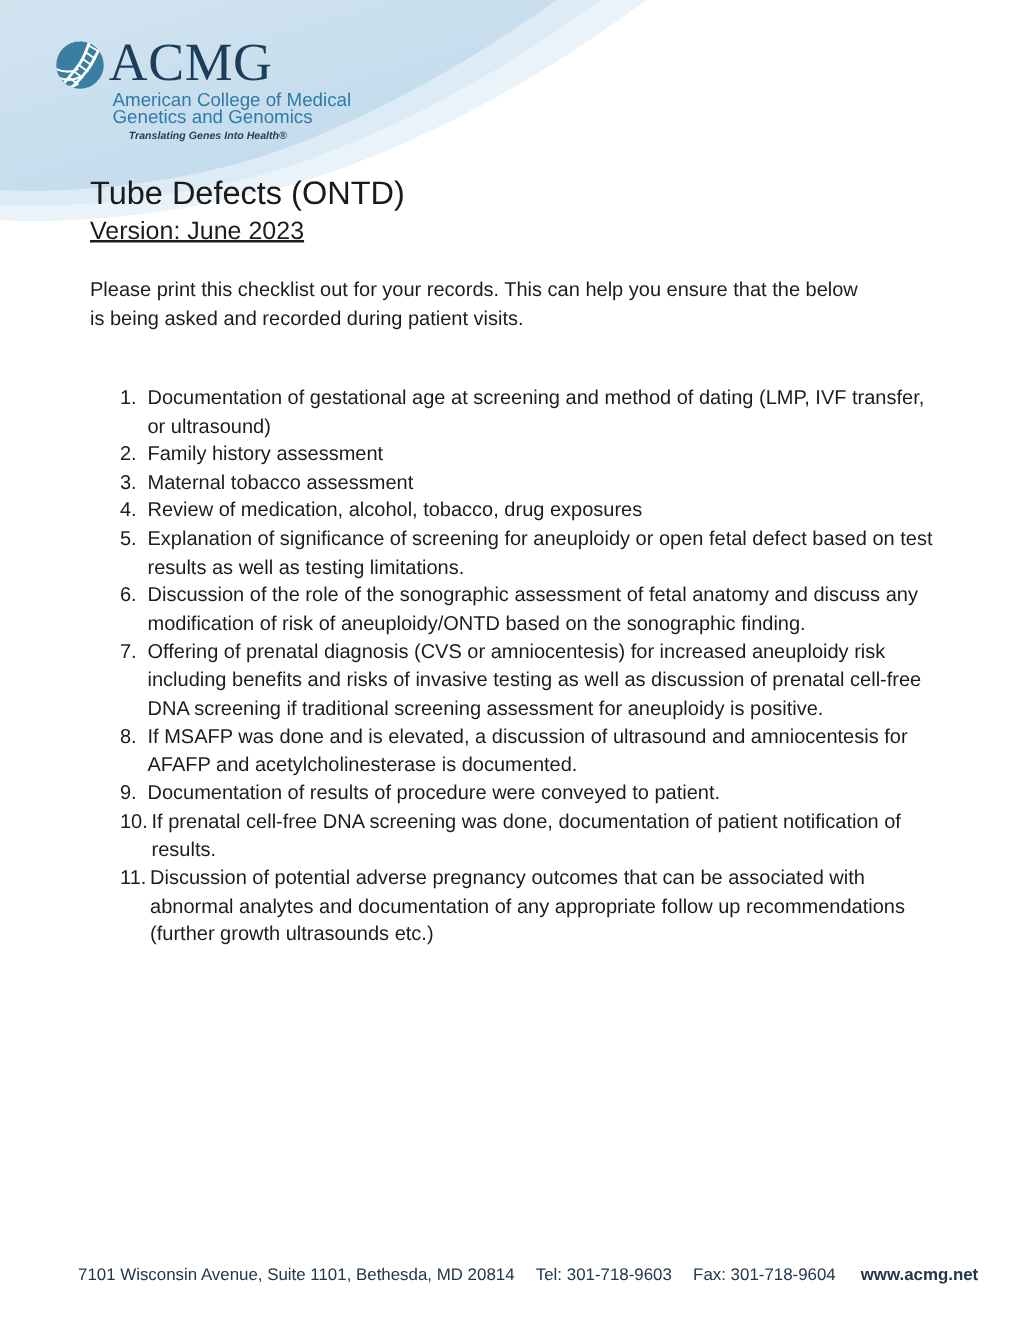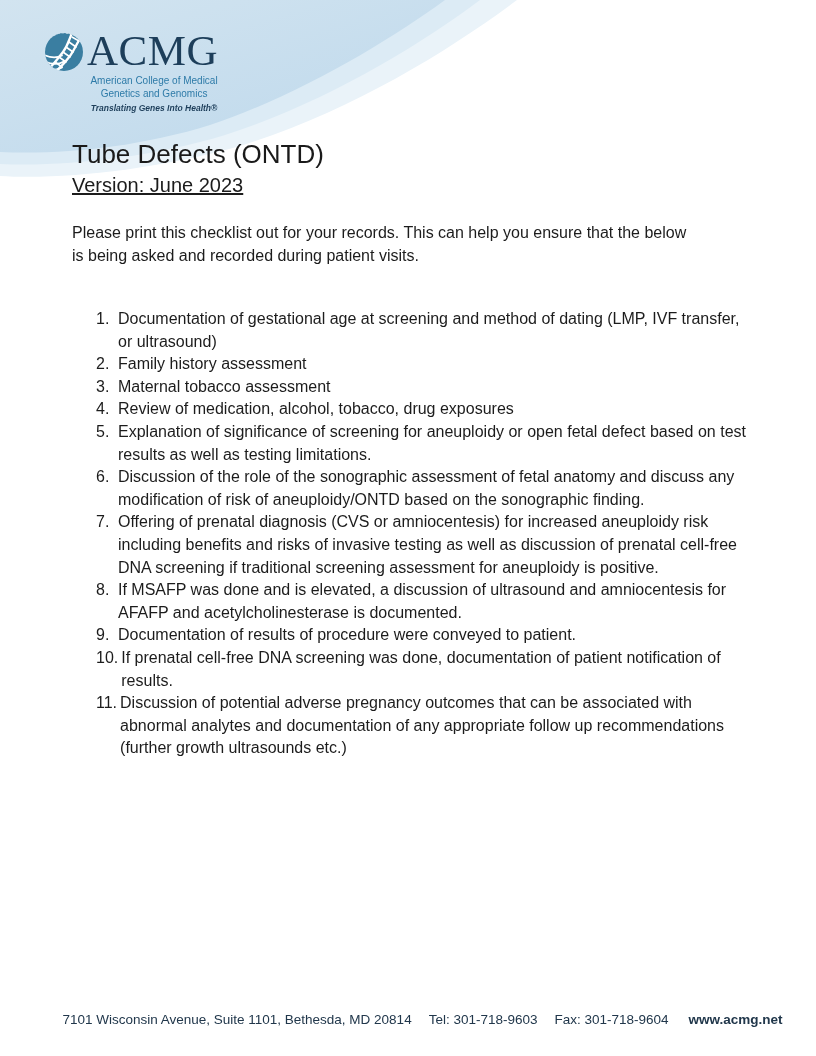--- a/index.html
+++ b/index.html
@@ -22,37 +22,37 @@
   .header-art{
     position:absolute;top:0;left:0;width:816px;height:210px;
     pointer-events:none;
   }
   
   .logo{
     position:absolute;top:29px;left:44px;
     display:flex;align-items:flex-start;
   }
   .logo-mark{width:40px;height:40px;margin-top:3px;}
-  .logo-textcol{margin-left:3px;text-align:center;}
+  .logo-textcol{margin-left:3px;}
   .logo-acronym{
     font-family:"Liberation Serif",serif;
     font-size:43px;line-height:44px;
     color:var(--brand-navy);
     letter-spacing:0.5px;
   }
   .logo-name{
-    font-size:10px;line-height:13px;
+    font-size:15px;line-height:13px;
     color:var(--subtitle-blue);
     margin-left:3px;margin-top:1px;
   }
   .logo-tagline{
     font-size:8.5px;line-height:10px;
     font-weight:bold;font-style:italic;
     color:var(--brand-navy);
-    margin-left:3px;margin-top:3px;
+    margin-left:16px;margin-top:3px;
   }
   
   .doc{
     position:absolute;top:138px;left:72px;width:700px;
   }
   .doc-title{
     font-size:26px;line-height:33px;font-weight:400;
     color:#1a1a1a;
   }
   .doc-version{

